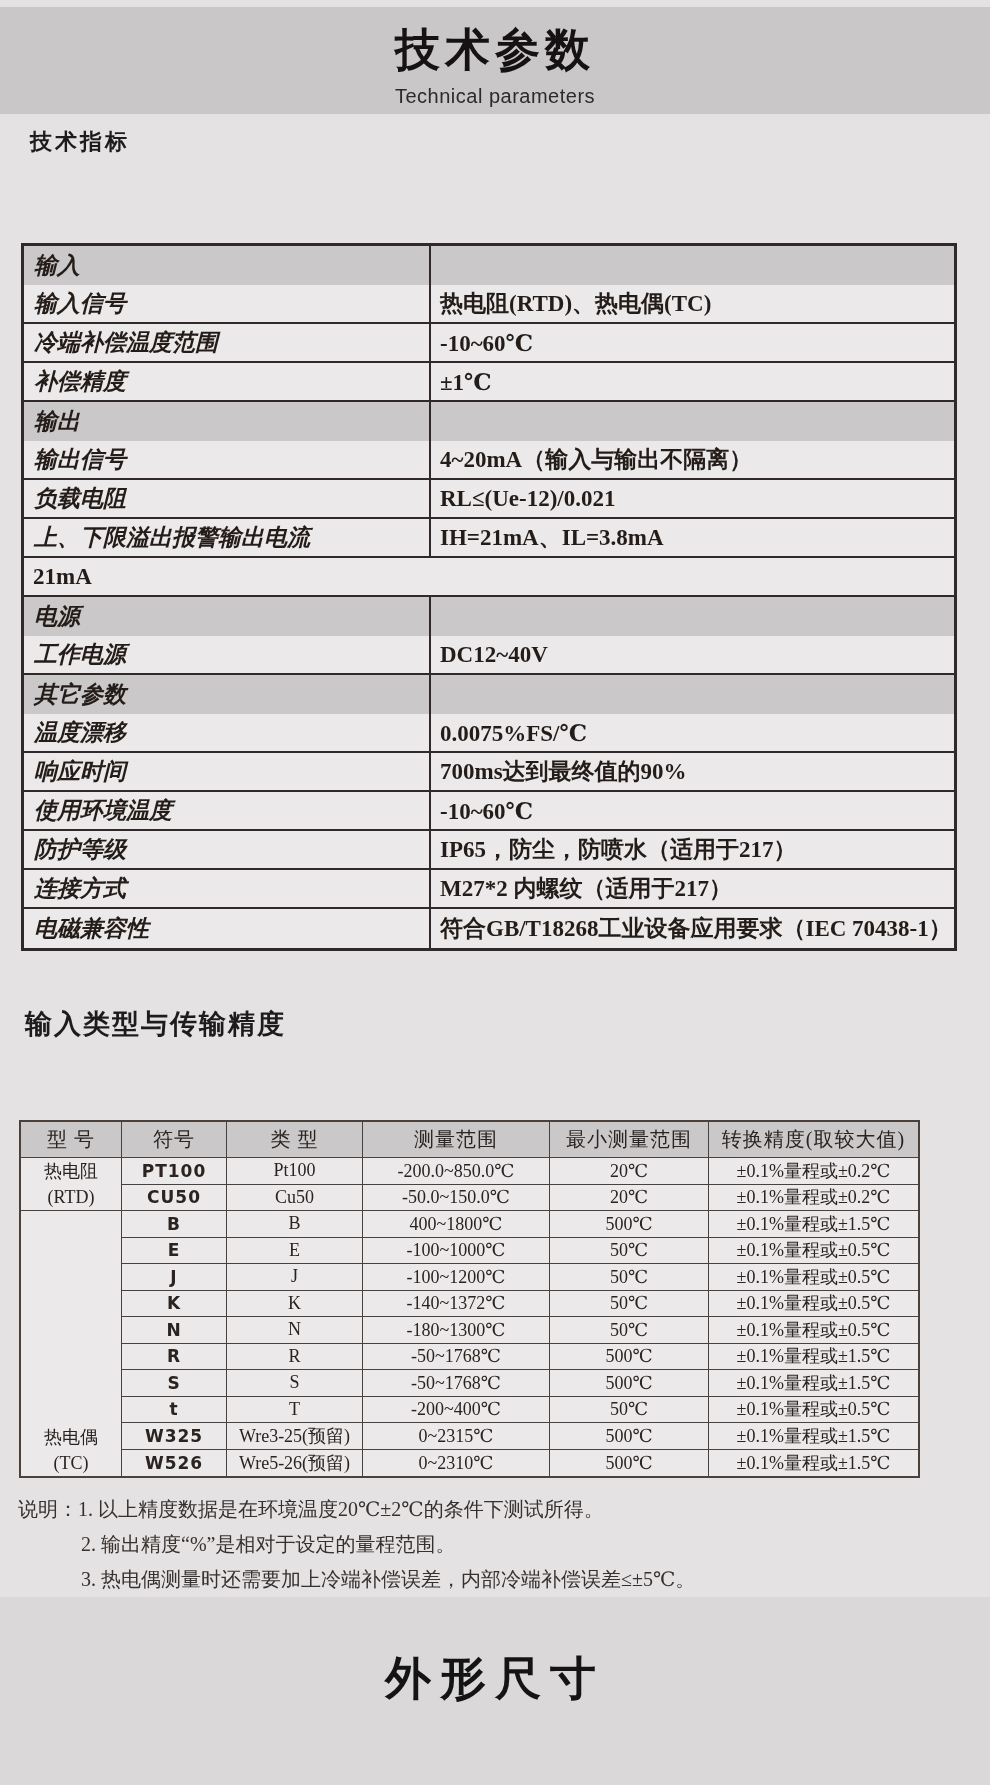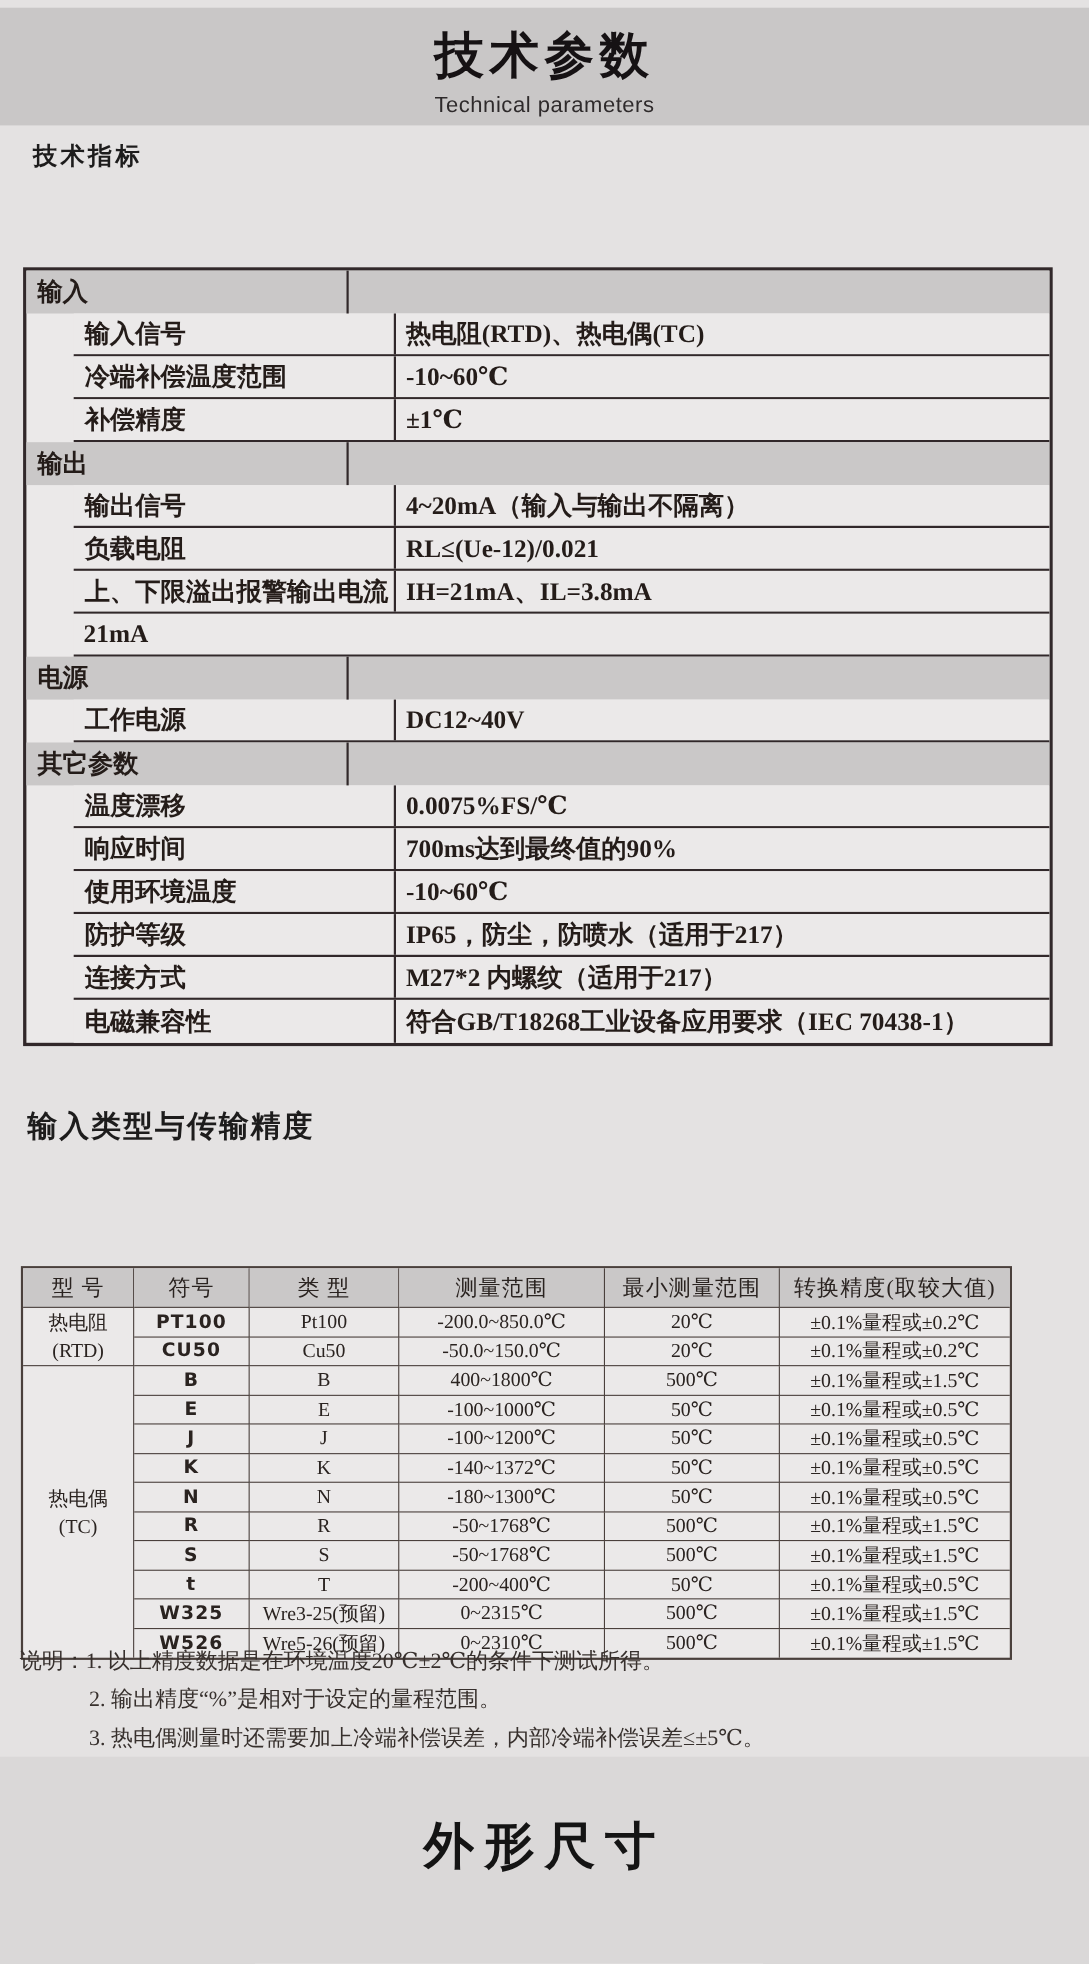--- a/index.html
+++ b/index.html
@@ -15,40 +15,40 @@
   .page-subtitle{margin-top:5px;font-size:20px;font-weight:400;letter-spacing:0.5px;color:#2e2a2b;}
   .sec-heading{position:absolute;color:#1d1c1c;font-weight:600;}
   .sec1{left:30px;top:127px;font-size:22px;letter-spacing:3px;}
   .sec2{left:25px;top:1006px;font-size:27px;letter-spacing:2px;}
 
   
   .spec-table{position:absolute;left:21px;top:243px;width:936px;border:3px solid var(--border-dark);
               box-sizing:border-box;background:var(--row-light);}
   .t1row{display:flex;height:39px;box-sizing:border-box;background:var(--row-light);}
   .t1row.section{background:var(--row-gray);}
-  .t1row:not(.section){border-bottom:2px solid var(--border-dark);margin-left:43px;}
+  .t1row:not(.section){border-bottom:2px solid var(--border-dark);}
   .t1row.last{border-bottom:none;justify-content:center;}
-  .t1label{width:293px;box-sizing:border-box;border-right:2px solid var(--border-dark);
-           padding-left:10px;display:flex;align-items:center;}
+  .t1label{width:407px;box-sizing:border-box;border-right:2px solid var(--border-dark);
+           padding-left:10px;display:flex;align-items:center;font-style:italic;}
   .t1value{flex:1;padding-left:9px;display:flex;align-items:center;}
   .t1label,.t1value{font-family:"Liberation Serif","DejaVu Serif",serif;font-weight:700;
                     font-size:23px;color:var(--text-dark);white-space:nowrap;}
 
   
-  .input-table{position:absolute;left:19px;top:1151px;width:901px;box-sizing:border-box;
+  .input-table{position:absolute;left:19px;top:1120px;width:901px;box-sizing:border-box;
                border:2px solid var(--border-thin);background:var(--row-light);display:grid;
                grid-template-columns:101px 105px 136px 187px 159px auto;
                grid-template-rows:36px repeat(12,26.5px);}
   .t2cell{box-sizing:border-box;border-right:1.2px solid var(--border-thin);
           border-bottom:1.2px solid var(--border-thin);display:flex;align-items:center;justify-content:center;
           font-family:"Liberation Serif","DejaVu Serif",serif;font-size:18px;color:#2a2320;
           white-space:nowrap;overflow:hidden;}
   .t2head{background:var(--row-gray);font-size:20px;letter-spacing:1px;}
   .t2sym{font-family:"DejaVu Sans","Liberation Sans",sans-serif;font-weight:700;font-size:17px;letter-spacing:1px;}
-  .t2model{flex-direction:column;line-height:26px;}
+  .t2model{flex-direction:column;line-height:26px;justify-content:flex-end;}
   .nobr{border-right:none;}
   .nobb{border-bottom:none;}
 
   
   .notes{position:absolute;left:18px;top:1492px;font-family:"Liberation Serif","DejaVu Serif",serif;
          font-size:20px;color:#37302d;}
   .note-line{height:35px;display:flex;align-items:center;white-space:nowrap;}
   .note-line.indent{margin-left:63px;}
 
   

